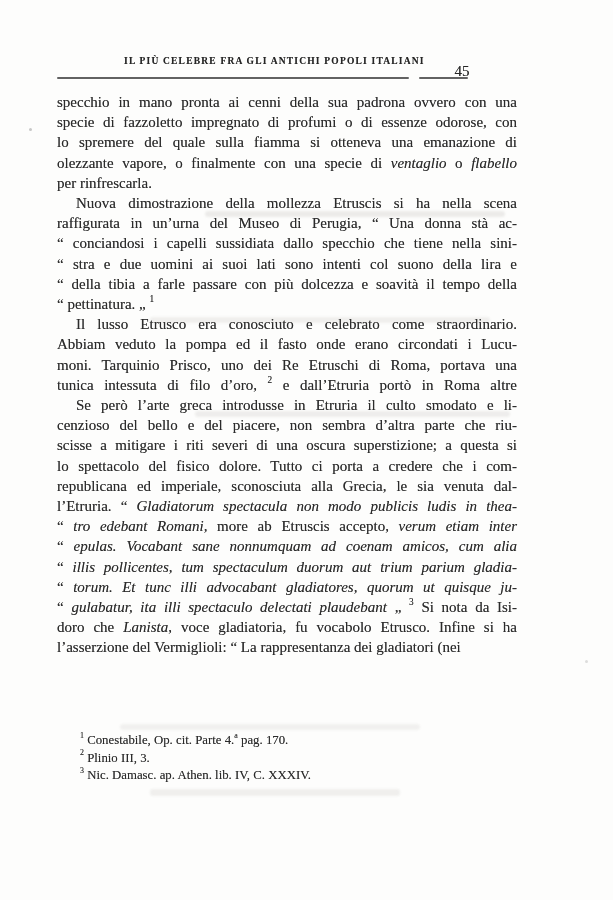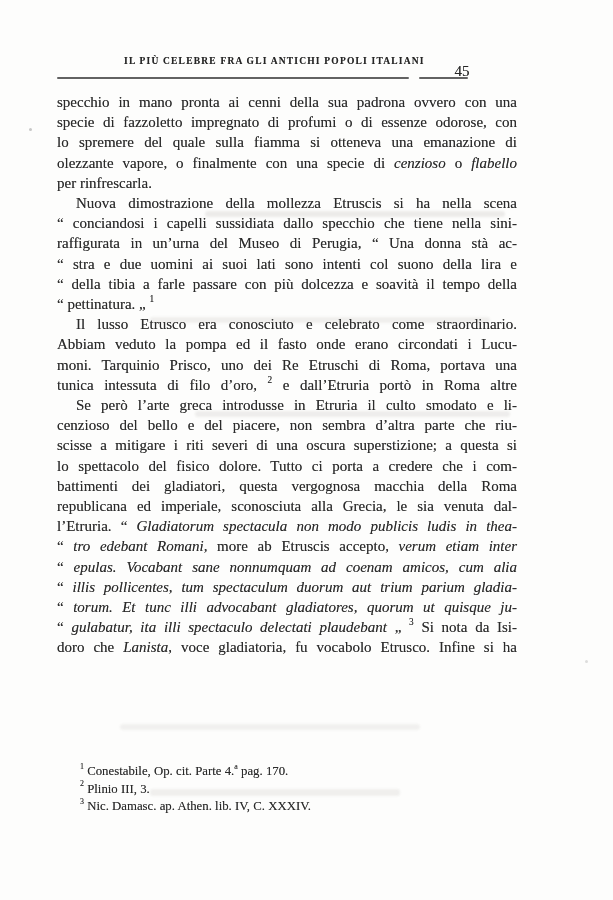--- a/index.html
+++ b/index.html
@@ -65,21 +65,21 @@
     font-size: 0.62em;
     line-height: 0;
     position: relative;
     top: -0.12em;
     vertical-align: super;
   }
 
   
   .footnotes {
     position: absolute;
-    top: 763px; left: 57px; width: 460px;
+    top: 732px; left: 57px; width: 460px;
     font-size: 12.8px;
     line-height: 17.6px;
     text-shadow: 0 0 0.4px rgba(43,43,43,0.5);
   }
   .footnote { padding-left: 23px; text-align: left; }
 
   
   .smudge {
     position: absolute;
     background: rgba(120,118,112,0.13);
@@ -110,45 +110,45 @@
     <div class="header-title">IL PIÙ CELEBRE FRA GLI ANTICHI POPOLI ITALIANI</div>
     <div class="page-num">45</div>
     <div class="rule rule-main"></div>
     <div class="rule rule-num"></div>
   </div>
 
   <div class="bodytext">
       <div class="line"><span>specchio in mano pronta ai cenni della sua padrona ovvero con una</span></div>
       <div class="line"><span>specie di fazzoletto impregnato di profumi o di essenze odorose, con</span></div>
       <div class="line"><span>lo spremere del quale sulla fiamma si otteneva una emanazione di</span></div>
-      <div class="line"><span>olezzante vapore, o finalmente con una specie di </span><span class="it">cenzioso</span><span> o </span><span class="it">flabello</span></div>
+      <div class="line"><span>olezzante vapore, o finalmente con una specie di </span><span class="it">ventaglio</span><span> o </span><span class="it">flabello</span></div>
       <div class="line last"><span>per rinfrescarla.</span></div>
       <div class="line indent"><span>Nuova dimostrazione della mollezza Etruscis si ha nella scena</span></div>
+      <div class="line"><span>raffigurata in un’urna del Museo di Perugia, “ Una donna stà ac-</span></div>
       <div class="line"><span>“ conciandosi i capelli sussidiata dallo specchio che tiene nella sini-</span></div>
-      <div class="line"><span>raffigurata in un’urna del Museo di Perugia, “ Una donna stà ac-</span></div>
       <div class="line"><span>“ stra e due uomini ai suoi lati sono intenti col suono della lira e</span></div>
       <div class="line"><span>“ della tibia a farle passare con più dolcezza e soavità il tempo della</span></div>
       <div class="line last"><span>“ pettinatura. „ </span><sup>1</sup></div>
       <div class="line indent"><span>Il lusso Etrusco era conosciuto e celebrato come straordinario.</span></div>
       <div class="line"><span>Abbiam veduto la pompa ed il fasto onde erano circondati i Lucu-</span></div>
       <div class="line"><span>moni. Tarquinio Prisco, uno dei Re Etruschi di Roma, portava una</span></div>
       <div class="line"><span>tunica intessuta di filo d’oro, </span><sup>2</sup><span> e dall’Etruria portò in Roma altre</span></div>
       <div class="line indent"><span>Se però l’arte greca introdusse in Etruria il culto smodato e li-</span></div>
       <div class="line"><span>cenzioso del bello e del piacere, non sembra d’altra parte che riu-</span></div>
       <div class="line"><span>scisse a mitigare i riti severi di una oscura superstizione; a questa si</span></div>
       <div class="line"><span>lo spettacolo del fisico dolore. Tutto ci porta a credere che i com-</span></div>
-      <div class="line"><span>battimenti dei gladiatori, questa vergognosa macchia della Roma</span></div>
       <div class="line"><span>republicana ed imperiale, sconosciuta alla Grecia, le sia venuta dal-</span></div>
       <div class="line"><span>l’Etruria. “ </span><span class="it">Gladiatorum spectacula non modo publicis ludis in thea-</span></div>
       <div class="line"><span>“ </span><span class="it">tro edebant Romani,</span><span> more ab Etruscis accepto, </span><span class="it">verum etiam inter</span></div>
       <div class="line"><span>“ </span><span class="it">epulas. Vocabant sane nonnumquam ad coenam amicos, cum alia</span></div>
       <div class="line"><span>“ </span><span class="it">illis pollicentes, tum spectaculum duorum aut trium parium gladia-</span></div>
       <div class="line"><span>“ </span><span class="it">torum. Et tunc illi advocabant gladiatores, quorum ut quisque ju-</span></div>
       <div class="line"><span>“ </span><span class="it">gulabatur, ita illi spectaculo delectati plaudebant</span><span> „ </span><sup>3</sup><span> Si nota da Isi-</span></div>
       <div class="line"><span>doro che </span><span class="it">Lanista</span><span>, voce gladiatoria, fu vocabolo Etrusco. Infine si ha</span></div>
+      <div class="line last"><span>l’asserzione del Vermiglioli: “ La rappresentanza dei gladiatori (nei</span></div>
     </div>
 
   <div class="footnotes">
       <div class="footnote"><sup>1</sup><span> Conestabile, Op. cit. Parte 4.</span><sup>a</sup><span> pag. 170.</span></div>
       <div class="footnote"><sup>2</sup><span> Plinio III, 3.</span></div>
       <div class="footnote"><sup>3</sup><span> Nic. Damasc. ap. Athen. lib. IV, C. XXXIV.</span></div>
     </div>
 
   <div class="smudge sm1"></div>
   <div class="smudge sm2"></div>

